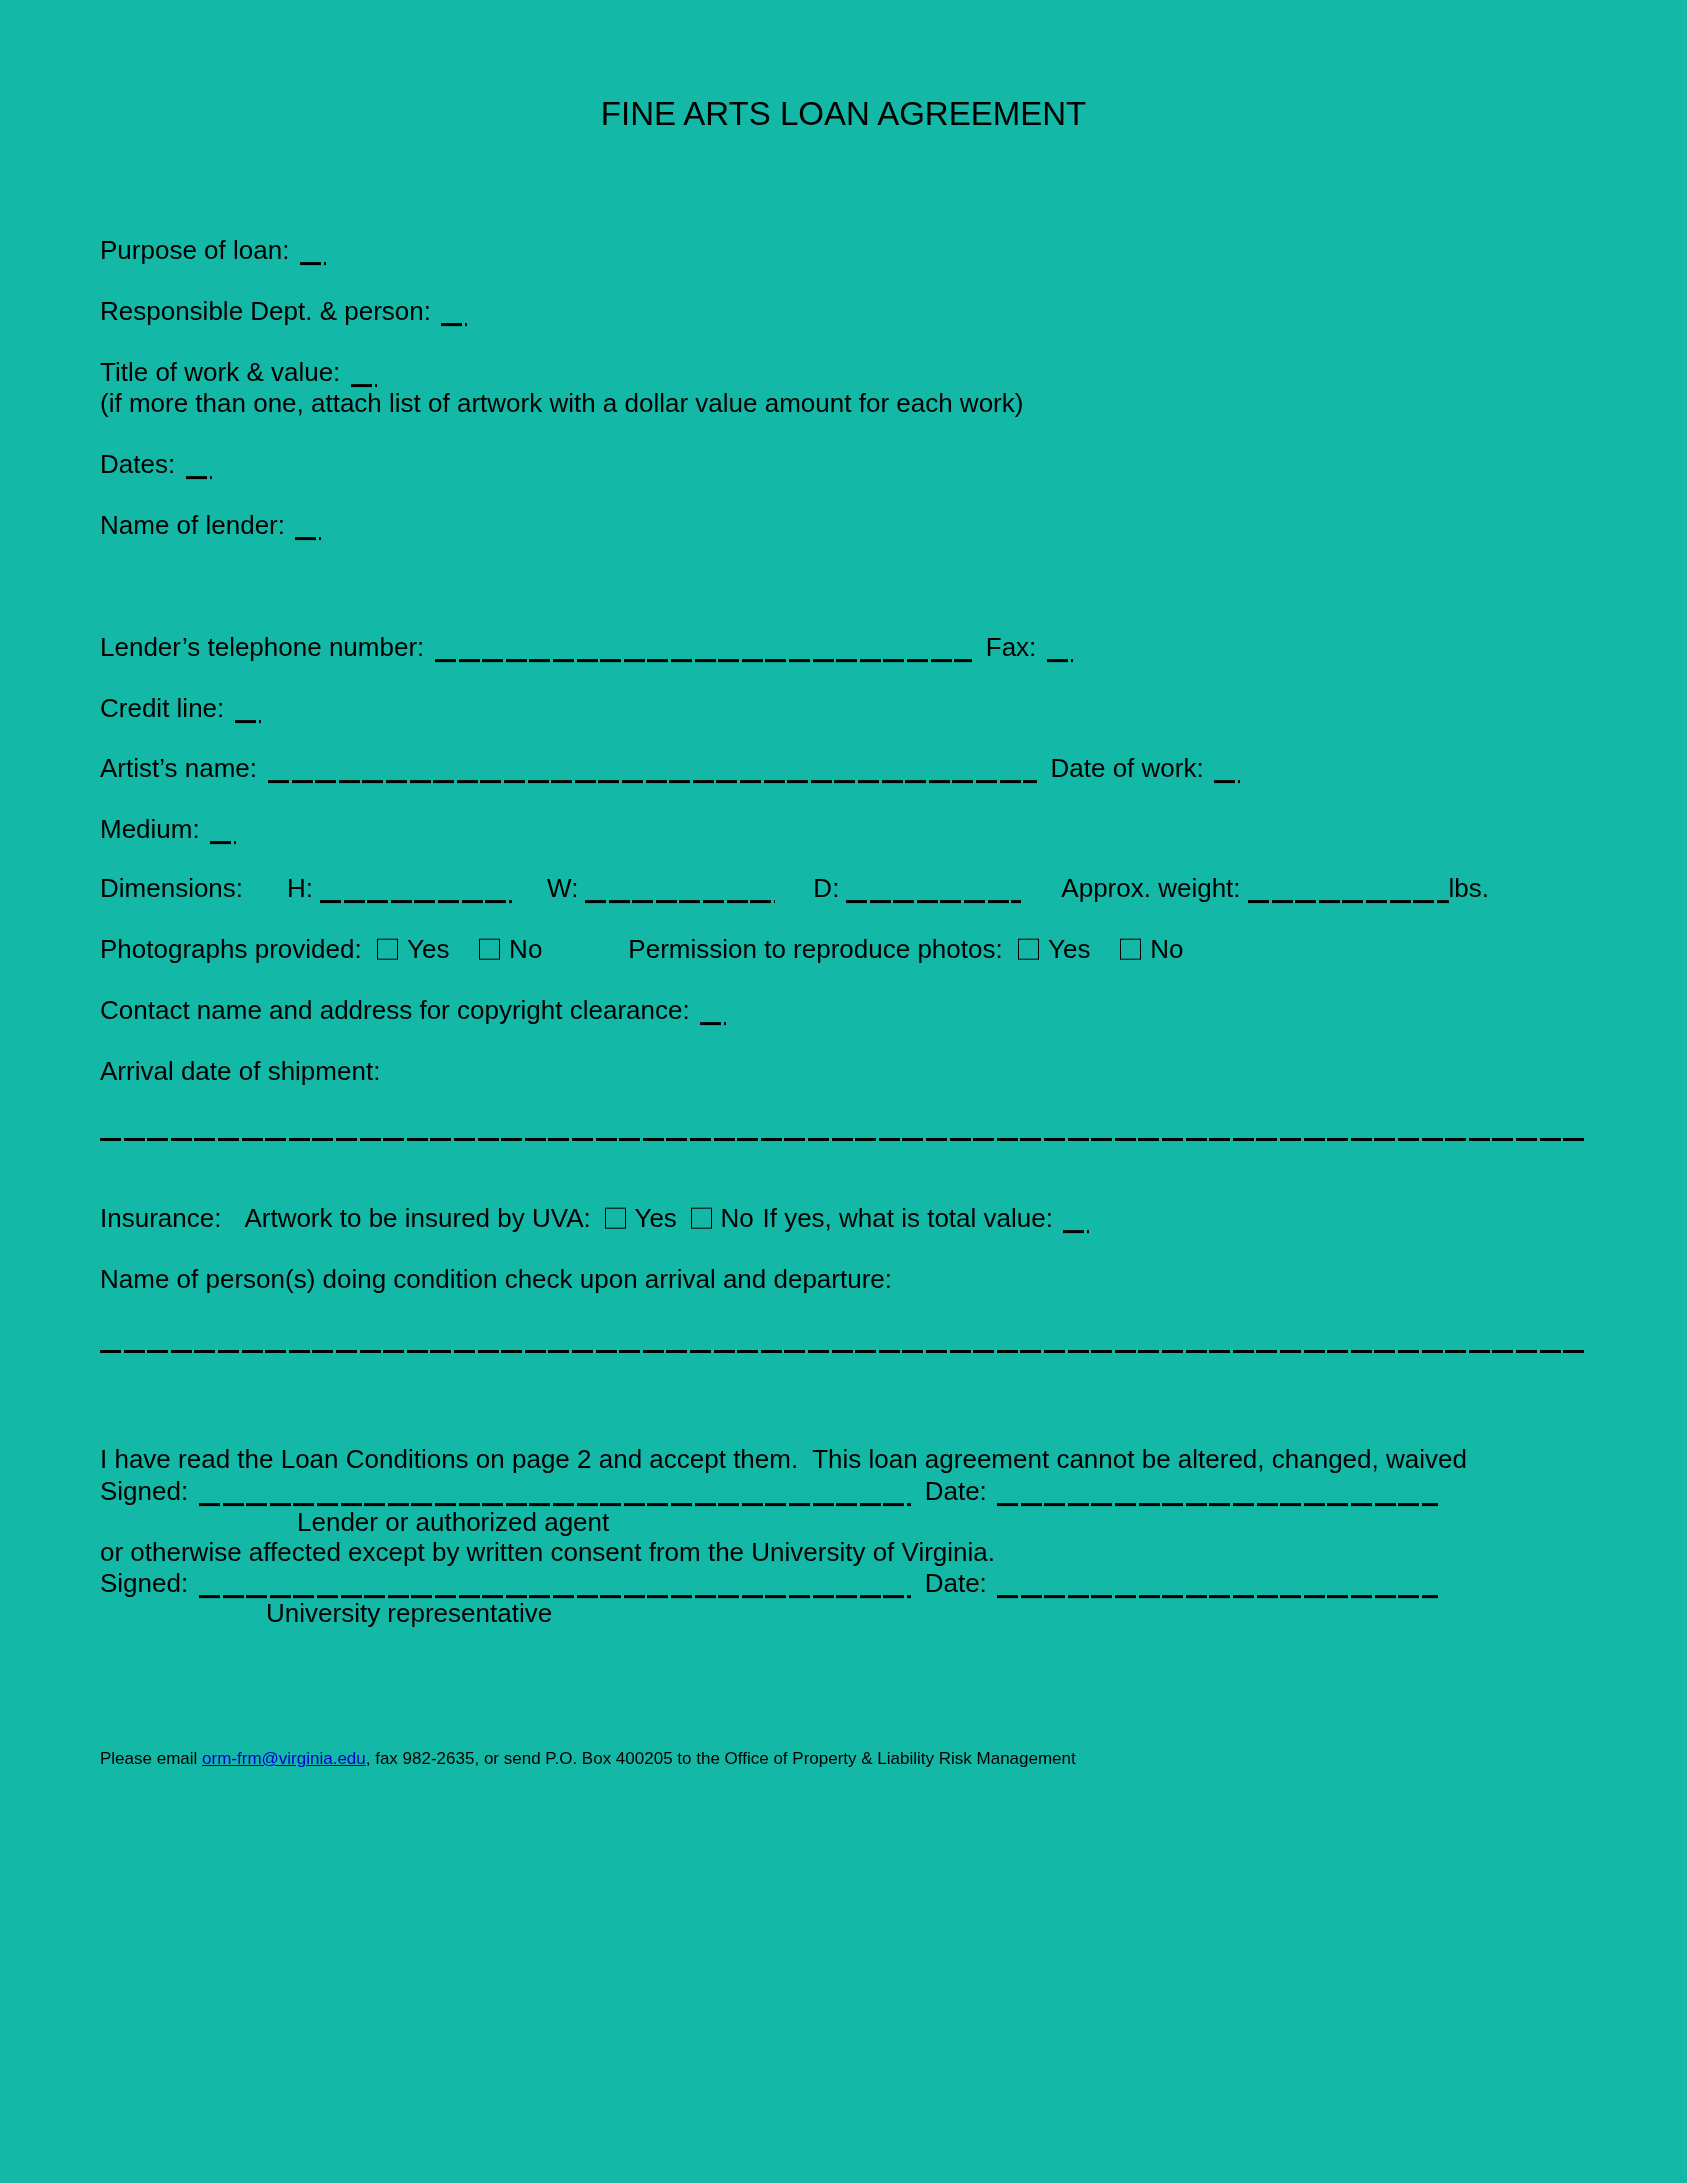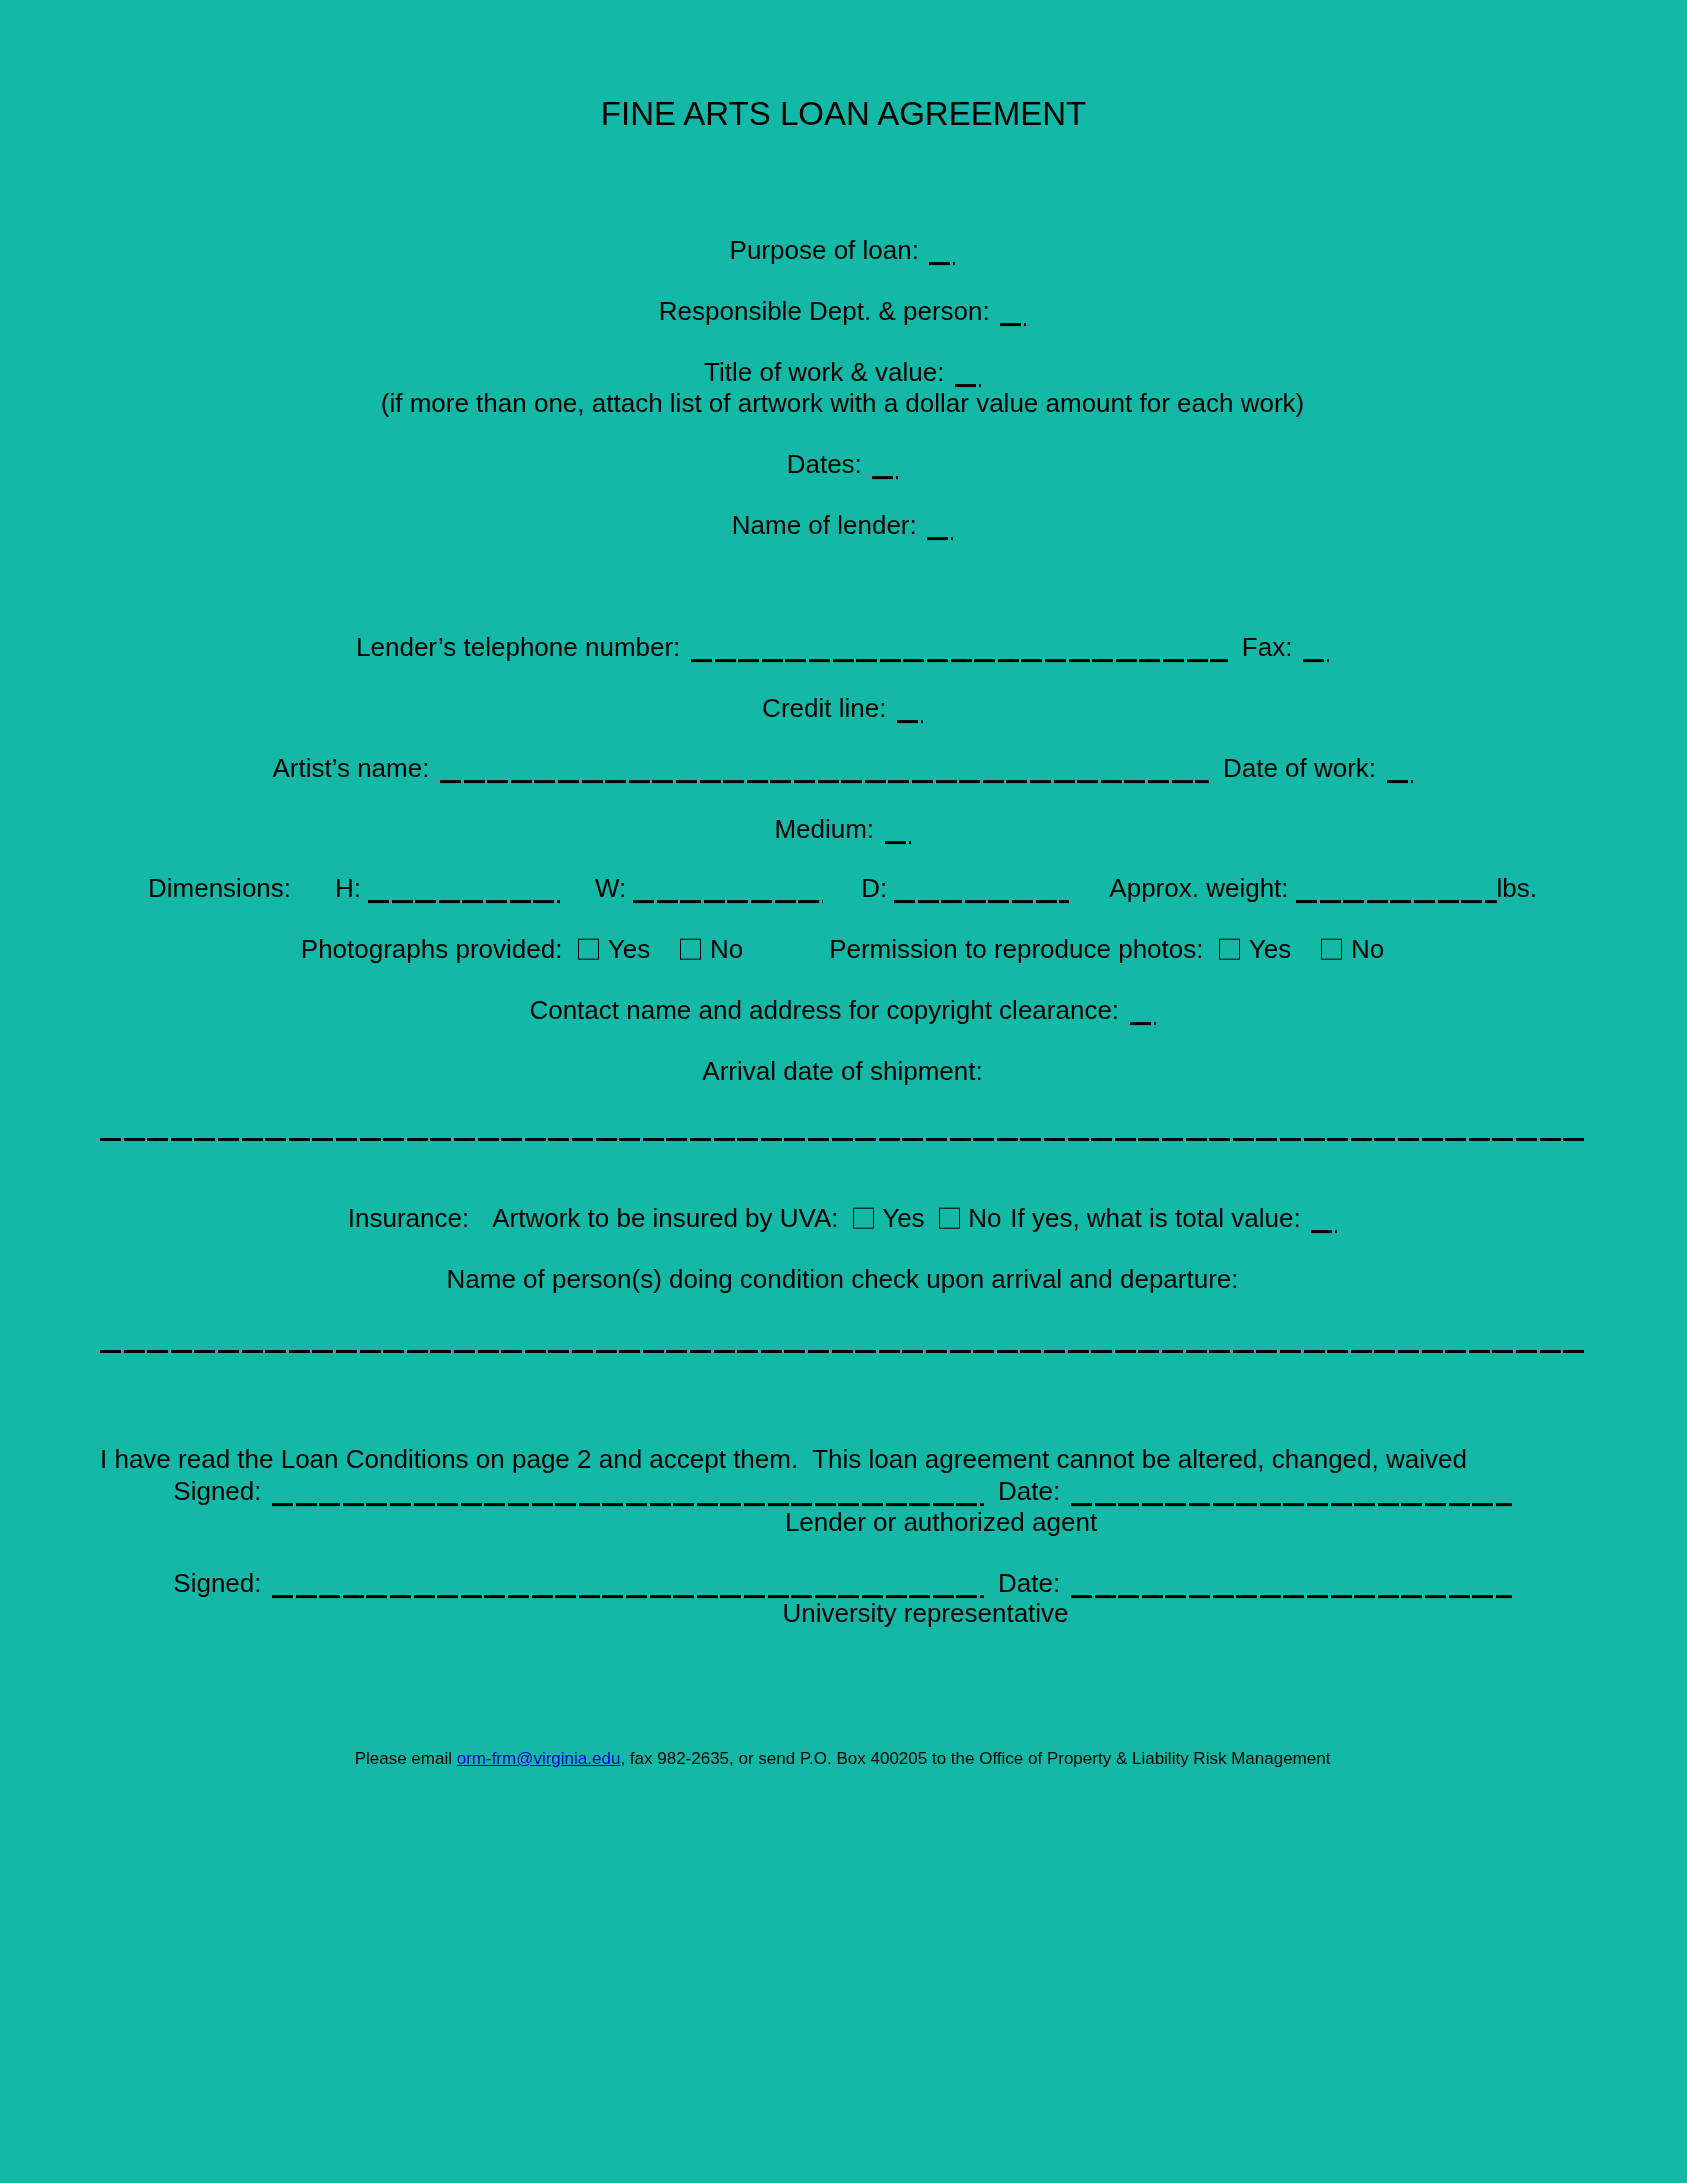--- a/index.html
+++ b/index.html
@@ -7,21 +7,21 @@
     position:relative;
     width:1687px;height:2184px;
     background:#14b8a6;
     font-family:"Liberation Sans","DejaVu Sans",sans-serif;
     font-size:26px;color:#000;
     margin:0 auto;overflow:hidden;
   }
   .row{
     position:absolute;left:100px;right:102px;
     display:flex;align-items:baseline;
-    white-space:pre;line-height:31px;justify-content:center;
+    white-space:pre;line-height:31px;
   }
   .row span{flex:0 0 auto;}
   .title-row{
     position:absolute;left:0;right:0;text-align:center;
     font-size:33px;line-height:40px;white-space:pre;
   }
   .line{
     flex:1 1 auto;min-width:26px;height:2.6px;
     background:repeating-linear-gradient(90deg,#000 0 21px,rgba(0,0,0,0) 21px 23.6px);
     transform:translateY(6.1px);
@@ -160,20 +160,21 @@
   </div>
 
   <div class="row" style="top:1264px">
     <span>Name of person(s) doing condition check upon arrival and departure:</span>
   </div>
 
   <div class="hr" style="top:1350px"></div>
 
   <div class="para" style="top:1382px">
     <div>I have read the Loan Conditions on page 2 and accept them.  This loan agreement cannot be altered, changed, waived</div>
+    <div>or otherwise affected except by written consent from the University of Virginia.</div>
   </div>
 
   <div class="row" style="top:1476px">
     <span>Signed:</span>
     <span class="line fixed w815 ml12"></span>
     <span class="ml16">Date:</span>
     <span class="line fixed w505 ml12"></span>
   </div>
   <div class="row" style="top:1507px">
     <span style="margin-left:197px">Lender or authorized agent</span>

